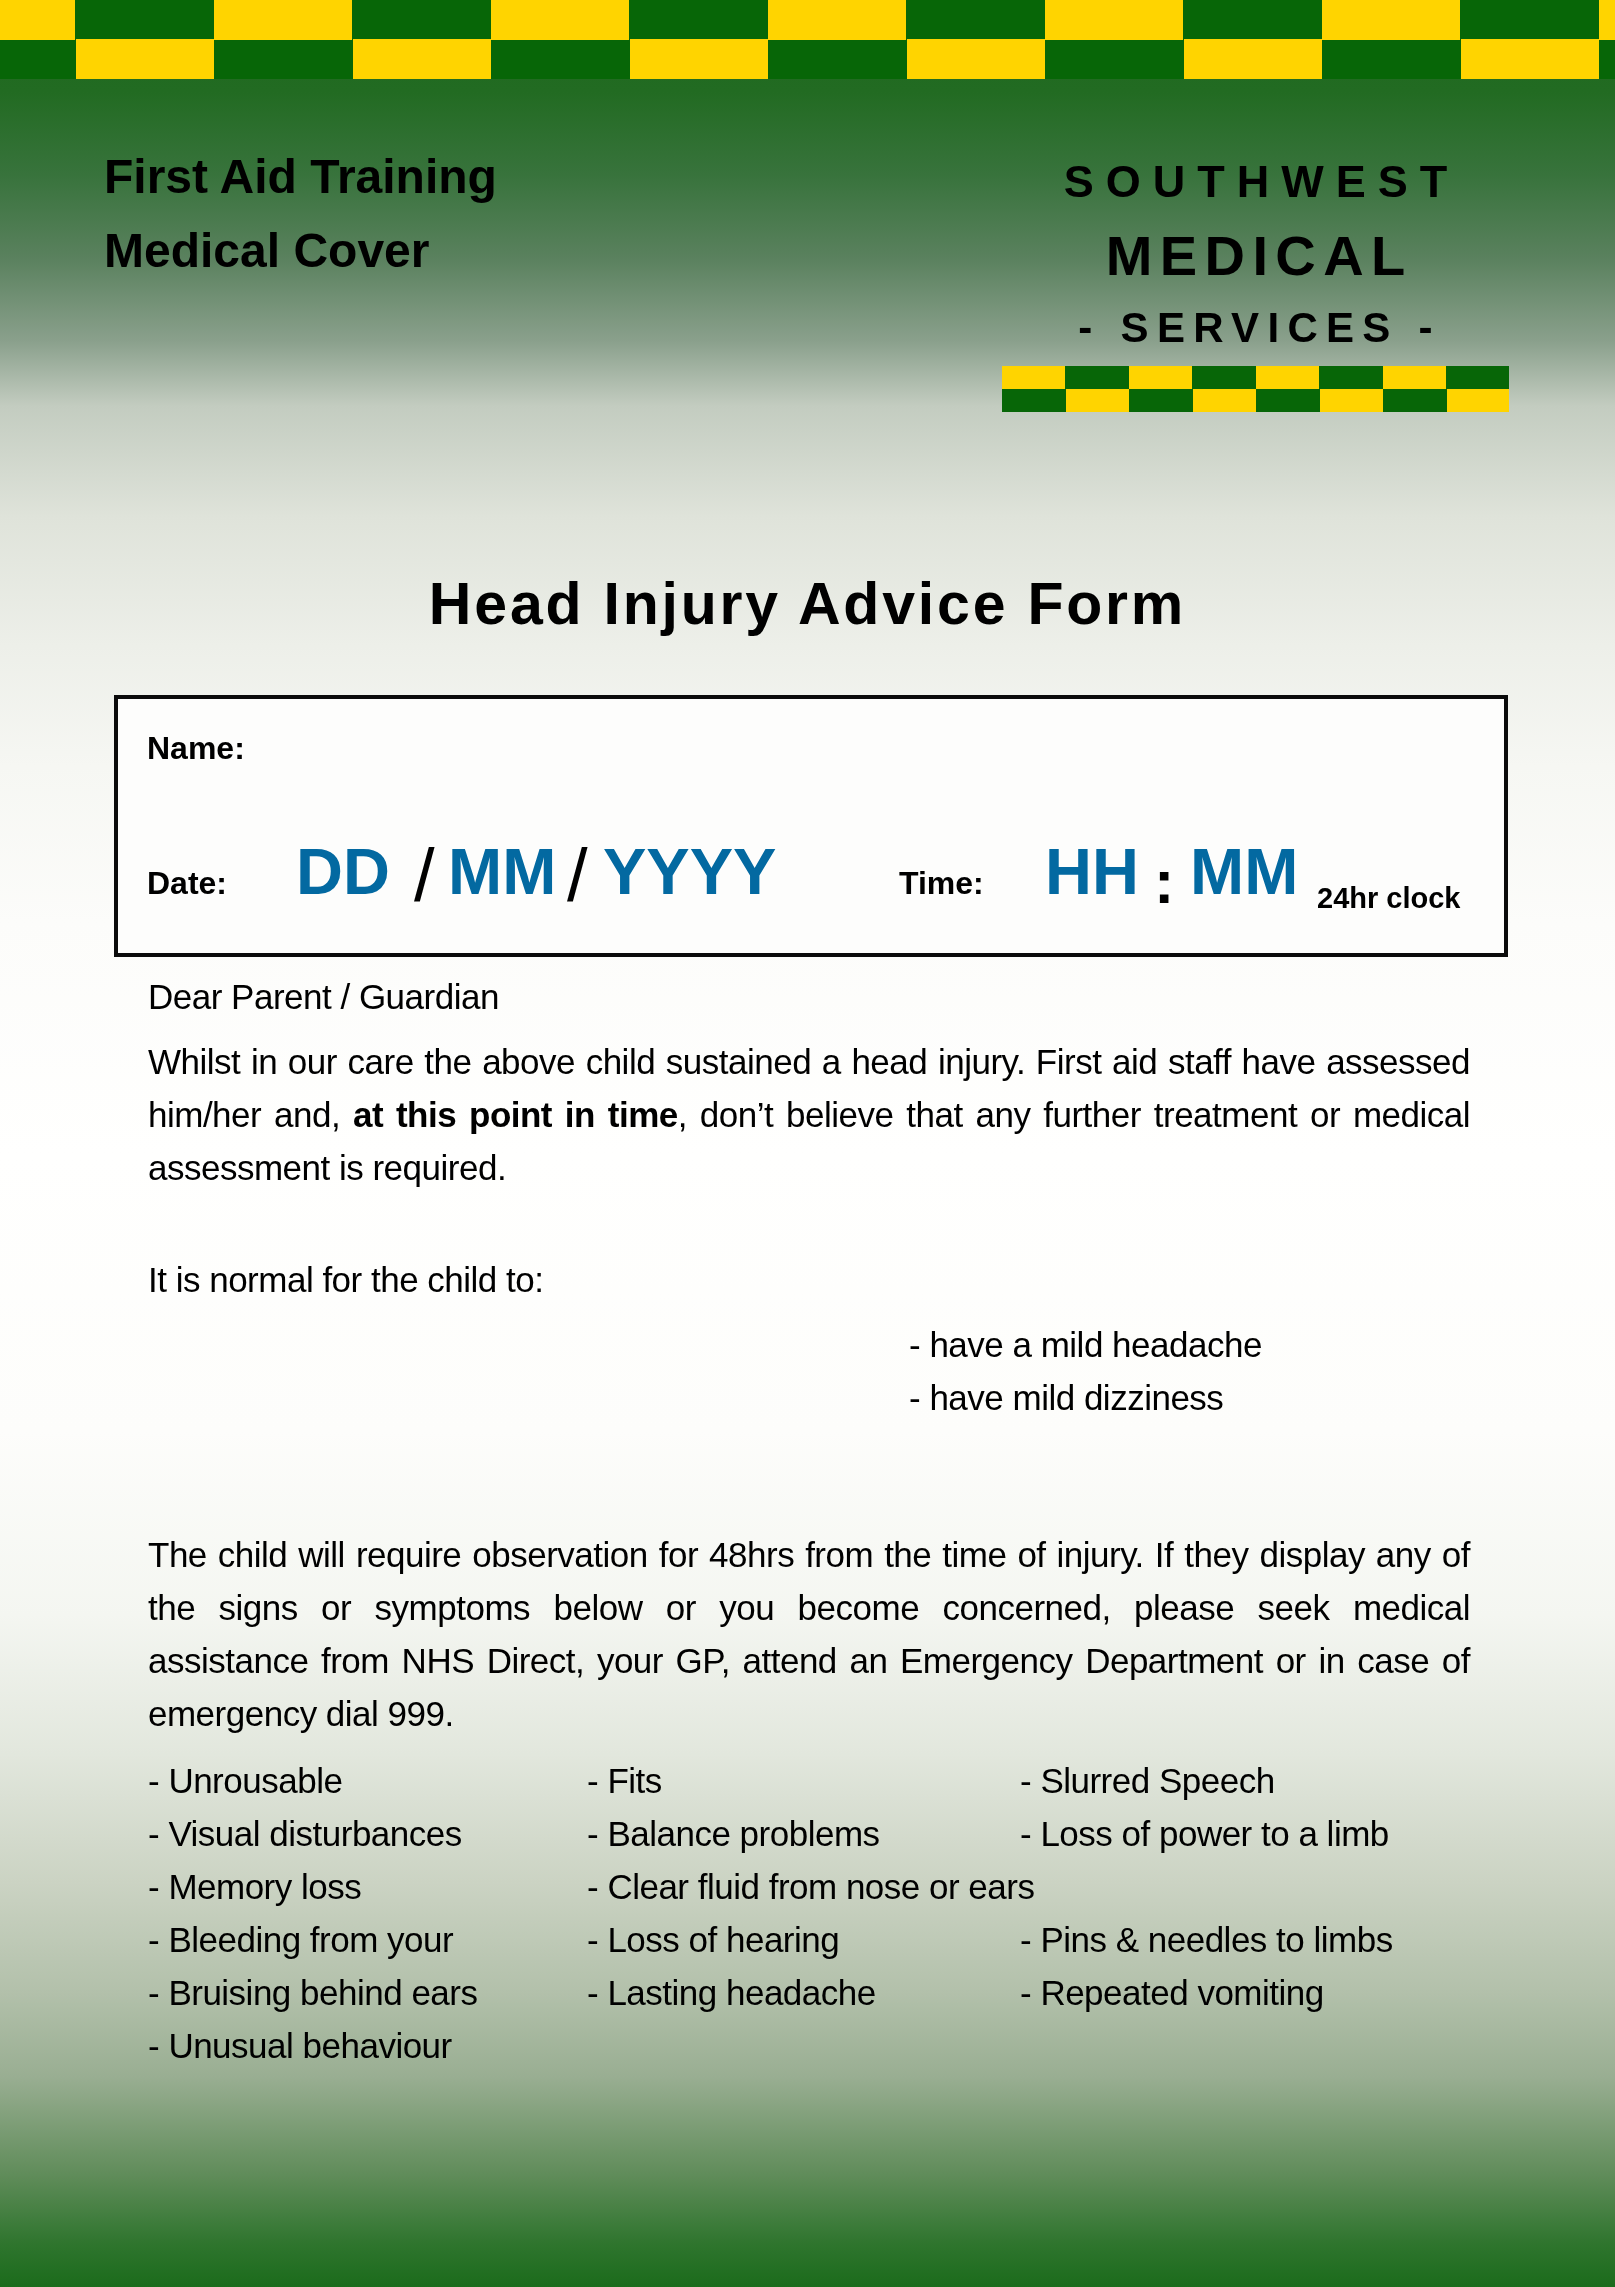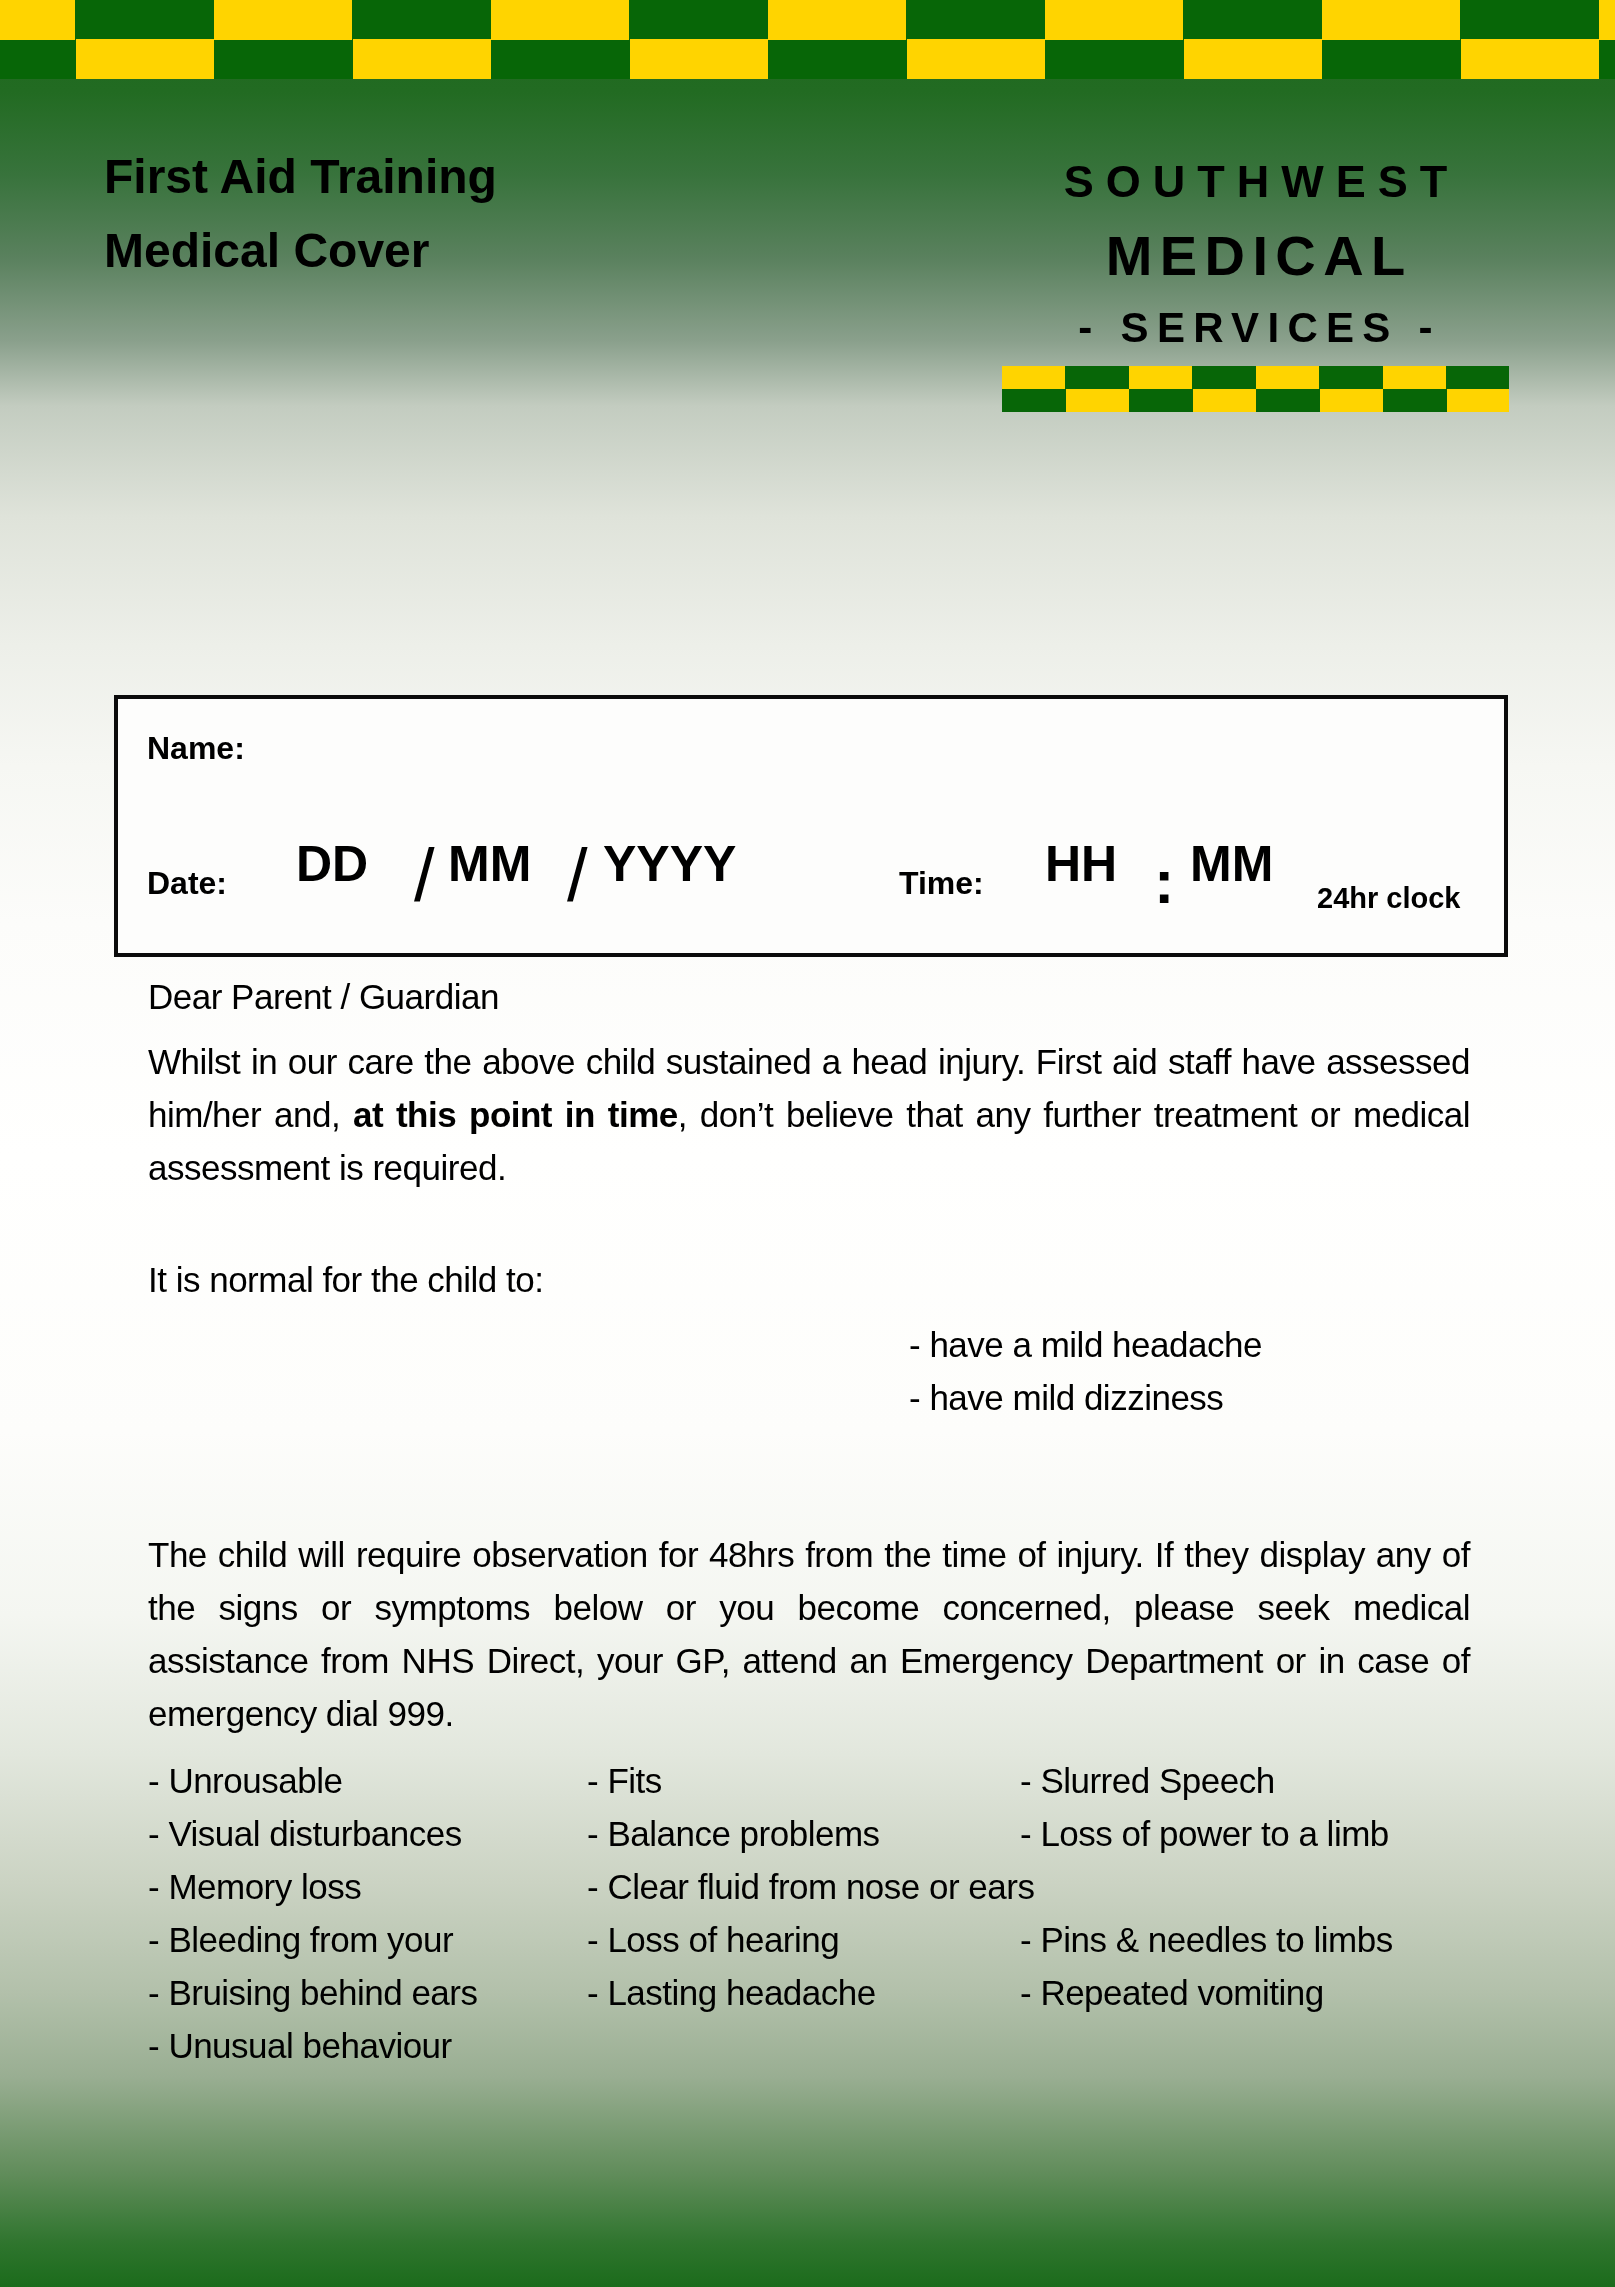--- a/index.html
+++ b/index.html
@@ -42,21 +42,21 @@
   .doc-title{
     position:absolute;left:0;top:570px;width:1615px;
     text-align:center;font-weight:bold;font-size:59px;letter-spacing:2.8px;
   }
   .form-box{
     position:absolute;left:114px;top:695px;width:1394px;height:262px;
     box-sizing:border-box;border:4.6px solid #0b0b0b;background:#fdfdfc;
   }
   .form-box span{position:absolute;line-height:1;white-space:nowrap;}
   .lbl{font-weight:bold;font-size:32px;}
-  .ph{font-weight:bold;font-size:50px;color:#000000;}
+  .ph{font-weight:bold;font-size:65px;color:#0369a1;}
   .slash{font-size:74px;font-weight:400;}
   .colon{font-size:61px;font-weight:bold;}
   .note{font-size:29px;font-weight:bold;}
   .name-blank{position:absolute;left:194px;top:18.5px;width:1144px;height:74px;}
   .body-text{font-size:35px;letter-spacing:-0.5px;line-height:53px;}
   .para{position:absolute;left:148px;width:1322px;text-align:justify;}
   .line{position:absolute;left:148px;white-space:nowrap;}
   .col{position:absolute;}
   .col div{height:53px;white-space:nowrap;}
   b{font-weight:bold;}
@@ -73,20 +73,21 @@
     <div>Medical Cover</div>
   </div>
 
   <div class="logo">
     <div class="logo-line1">SOUTHWEST</div>
     <div class="logo-line2">MEDICAL</div>
     <div class="logo-line3">- SERVICES -</div>
     <div class="logo-strip"></div>
   </div>
 
+  <div class="doc-title">Head Injury Advice Form</div>
 
   <div class="form-box">
     <span class="lbl" style="left:29px;top:33px;">Name:</span>
     <span class="name-blank"></span>
 
     <span class="lbl" style="left:29px;top:168px;">Date:</span>
     <span class="ph" style="left:178px;top:140px;">DD</span>
     <span class="slash" style="left:296px;top:140px;">/</span>
     <span class="ph" style="left:330px;top:140px;">MM</span>
     <span class="slash" style="left:449px;top:140px;">/</span>

